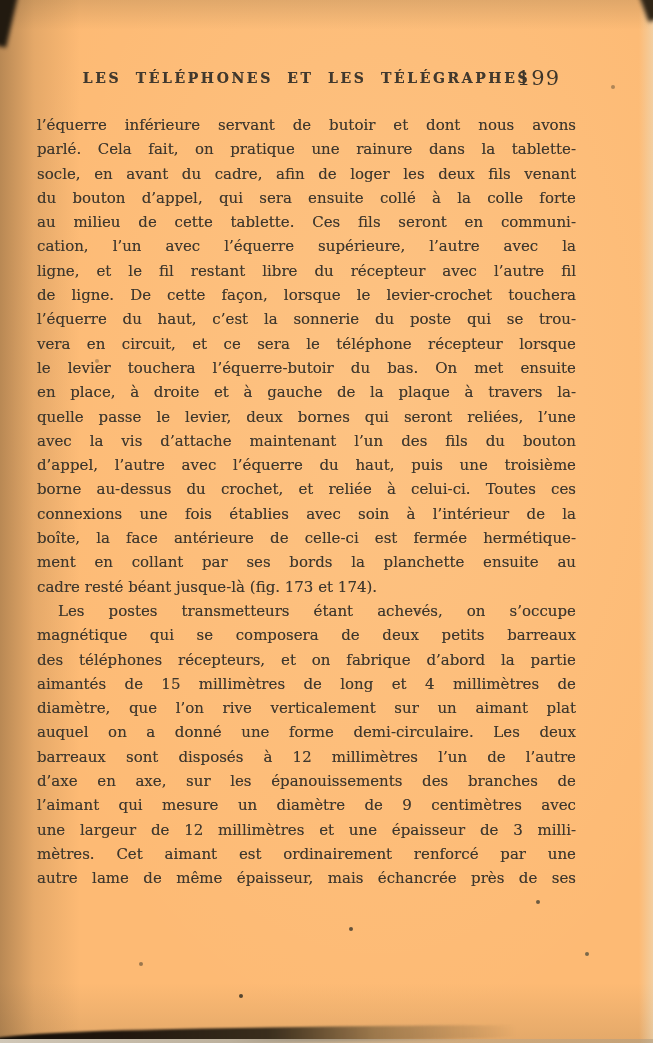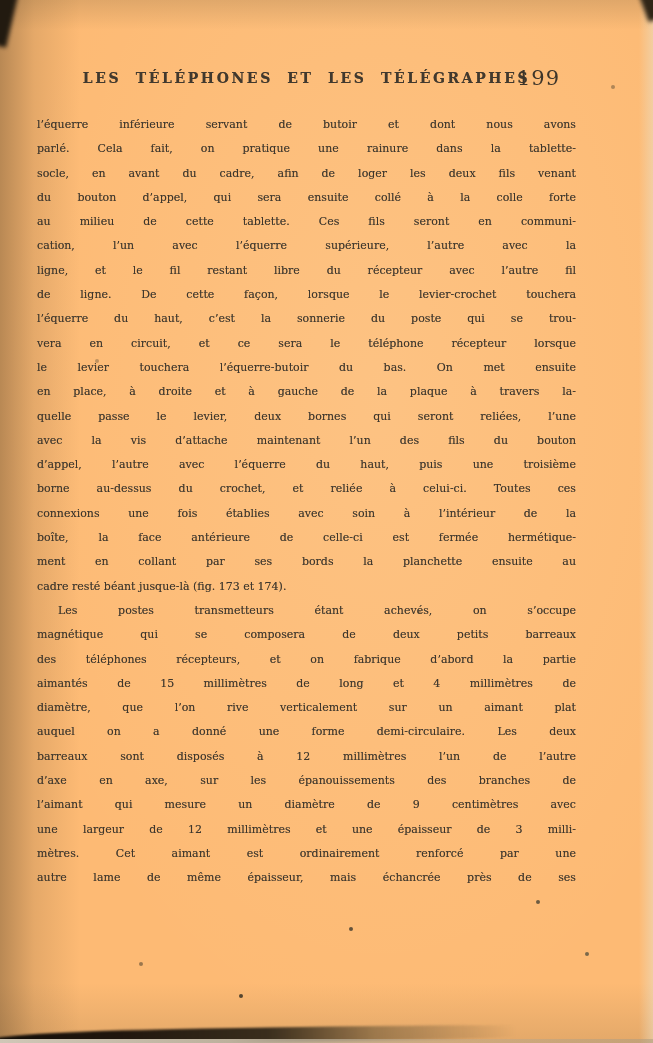--- a/index.html
+++ b/index.html
@@ -79,21 +79,21 @@
     text-shadow: 0 0 .5px rgba(60,50,38,.55);
   }
   .page-number {
     position: absolute; right: 16px; top: -4px;
     font-size: 21px; color: #3d352a;
     letter-spacing: 1px;
   }
   .body-text {
     margin-top: 21px;
     color: #3e372d;
-    font-size: 11px; line-height: 24.3px;
+    font-size: 15px; line-height: 24.3px;
     text-shadow: 0 0 .5px rgba(62,55,45,.5);
   }
   .para { margin: 0; }
   .line { text-align: justify; text-align-last: justify; white-space: nowrap; }
   .line.no-just { text-align-last: auto; }
   .line.indent { padding-left: 21px; }
 </style>
 </head>
 <body>
 

